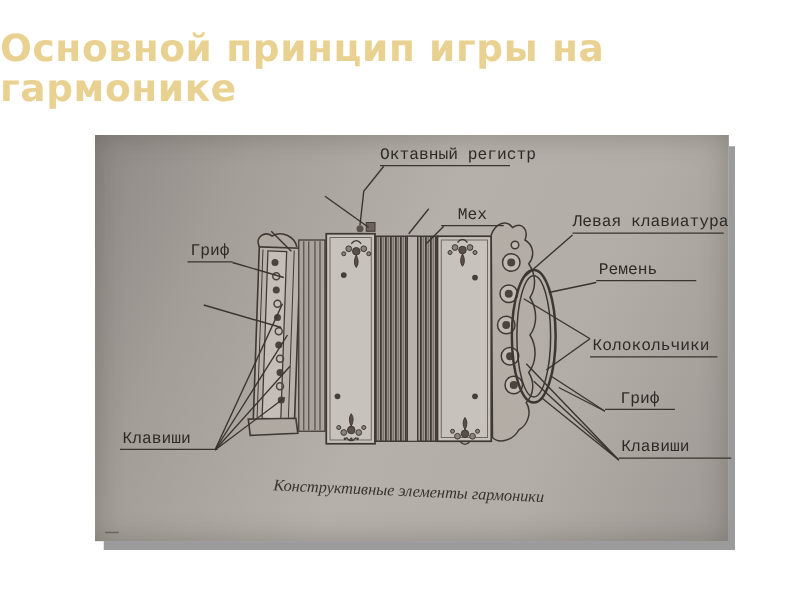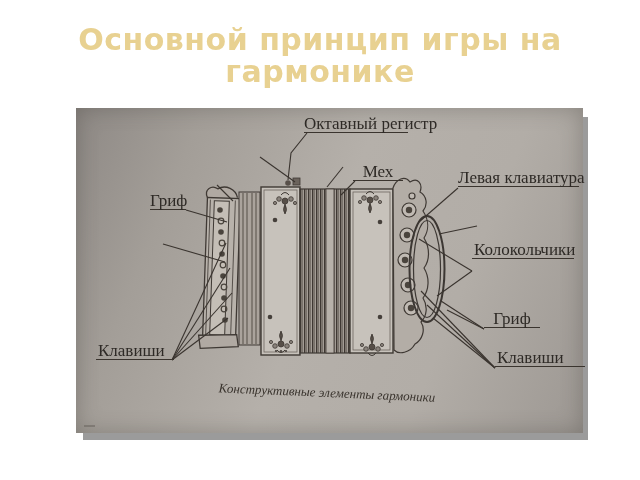--- a/index.html
+++ b/index.html
@@ -1,39 +1,39 @@
 <!DOCTYPE html>
 <html><head>
 <meta charset="utf-8">
 <style>
   html,body{margin:0;padding:0;background:#ffffff;}
   .slide{position:relative;width:640px;height:480px;background:#ffffff;overflow:hidden;
          font-family:"Liberation Sans",sans-serif;}
-  .title{position:absolute;top:24px;left:0;width:640px;text-align:center;
+  .title{position:absolute;top:24px;left:0;width:640px;
          font-family:"DejaVu Sans",sans-serif;font-weight:bold;font-size:30px;
          line-height:32px;color:#e8d191;letter-spacing:.5px;}
   .photo{position:absolute;left:76px;top:108px;width:507px;height:325px;
          background:linear-gradient(112deg,#8e8985 0%,#a39e98 20%,#b5b0aa 48%,#b2ada7 72%,#9d9893 100%);
          box-shadow:6px 8px 0 -1px #9b9b9b, inset 0 0 22px rgba(60,55,50,.32);}
   .photo svg{position:absolute;left:0;top:0;}
-  .lbl{position:absolute;font-family:Liberation Serif, serif;font-size:17px;
+  .lbl{position:absolute;font-family:Liberation Mono, monospace;font-size:13px;
        color:#2e2a26;border-bottom:1.2px solid #3a342e;text-align:center;
        height:16px;line-height:15px;white-space:nowrap;}
   .lbl-left{text-align:left;padding-left:2px;}
   .l-octave   {left:228px;top:8px;  width:104px;}
   .l-zamok    {left:105px;top:32px; width:80px;}
   .l-pereramok{left:266px;top:42px; width:87px;}
   .l-meh      {left:277px;top:56px; width:50px;}
   .l-prklav   {left:20px; top:60px; width:121px;}
   .l-grifl    {left:74px; top:85px; width:36px;}
   .l-remeshok {left:10px; top:119px;width:77px;}
   .l-klavl    {left:20px; top:235px;width:76px;}
   .l-levklav  {left:382px;top:62px; width:121px;text-align:center;}
   .l-remen    {left:401px;top:100px;width:78px;}
-  .l-kolok    {left:396px;top:134px;width:100px;}
+  .l-kolok    {left:396px;top:161px;width:100px;}
   .l-grifr    {left:408px;top:203px;width:56px;}
   .l-klavr    {left:419px;top:242px;width:88px;}
   .caption{position:absolute;left:142px;top:277px;width:218px;text-align:center;
            font-family:"Liberation Serif",serif;font-style:italic;font-size:13px;
            color:#39332d;transform:rotate(2.5deg);}
 </style>
 </head>
 <body>
 
 <div class="slide">
@@ -162,19 +162,20 @@
           <path d="M419,260 L357,210"></path>
         <path d="M8,318 h11" stroke="#6b655f"></path>
       </g>
     </svg>
 
     <div class="lbl l-octave">Октавный регистр</div>
     <div class="lbl l-meh">Мех</div>
     <div class="lbl l-grifl">Гриф</div>
     <div class="lbl lbl-left l-klavl">Клавиши</div>
     <div class="lbl l-levklav">Левая клавиатура</div>
+    <div class="lbl lbl-left l-remen">Ремень</div>
     <div class="lbl lbl-left l-kolok">Колокольчики</div>
     <div class="lbl l-grifr">Гриф</div>
     <div class="lbl lbl-left l-klavr">Клавиши</div>
 
     <div class="caption">Конструктивные элементы гармоники</div>
   </div>
 </div>
 
 </body></html>

